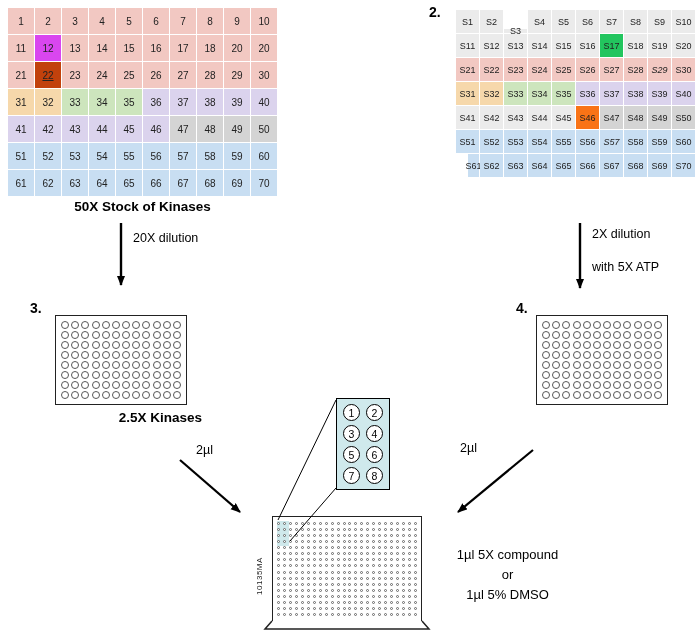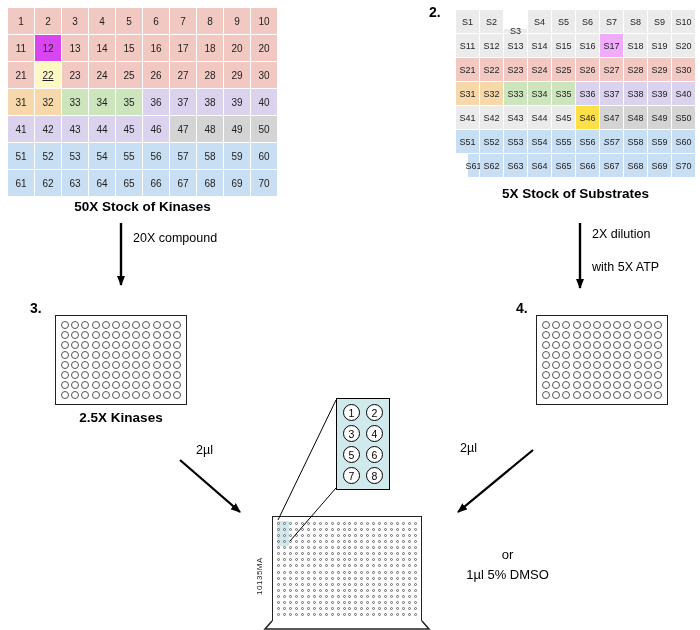--- a/index.html
+++ b/index.html
@@ -12,21 +12,21 @@
   #kinase-grid { left:8px; top:8px; grid-template-columns:repeat(10,26px); grid-auto-rows:26px; }
   #substrate-grid { left:456px; top:10px; grid-template-columns:repeat(10,23px); grid-auto-rows:23px; }
   .tube-cell { display:flex; align-items:center; justify-content:center; font-size:10px; color:#222; }
   #substrate-grid .tube-cell { font-size:9px; }
   .grid-label { position:absolute; text-align:center; font-weight:bold; font-size:13.5px; }
   .step-num { position:absolute; font-weight:bold; font-size:14px; }
   .ann { position:absolute; font-size:12.5px; white-space:nowrap; }
   .plate { position:absolute; border:1.5px solid #222; background:#fff; }
   .plate96 { width:132px; height:90px; display:grid; grid-template-columns:repeat(12,1fr); padding:4px; }
   .well96 { width:8px; height:8px; border:1px solid #555; border-radius:50%; background:#fff; margin:auto; }
-  .plate-label { position:absolute; text-align:center; font-weight:bold; font-size:13.5px; }
+  .plate-label { position:absolute; text-align:right; font-weight:bold; font-size:13.5px; }
   #assay-plate { left:272px; top:516px; width:150px; height:106px; }
   .cyan-region { position:absolute; left:4px; top:4px; width:12px; height:25px; background:#cfe9ec; }
   .wells384 { position:absolute; left:3px; top:3px; right:3px; bottom:3px;
     display:grid; grid-template-columns:repeat(24,1fr); grid-template-rows:repeat(16,1fr); }
   .well384 { width:3px; height:3px; border:1px solid #666; border-radius:50%; background:#fff; margin:auto; }
   #inset-box { position:absolute; left:336px; top:398px; width:54px; height:92px;
     background:#cfe9ec; border:1px solid #000; display:grid;
     grid-template-columns:repeat(2,1fr); padding:4px; gap:2px; }
   .inset-well { width:17px; height:17px; border:1px solid #000; border-radius:50%;
     background:#fff; display:flex; align-items:center; justify-content:center;
@@ -57,21 +57,21 @@
       <div class="tube-cell" style="background: #d946ef; text-align: right;">12</div>
       <div class="tube-cell" style="background: rgb(242, 200, 194);">13</div>
       <div class="tube-cell" style="background: rgb(242, 200, 194);">14</div>
       <div class="tube-cell" style="background: rgb(242, 200, 194);">15</div>
       <div class="tube-cell" style="background: rgb(242, 200, 194);">16</div>
       <div class="tube-cell" style="background: rgb(242, 200, 194);">17</div>
       <div class="tube-cell" style="background: rgb(242, 200, 194);">18</div>
       <div class="tube-cell" style="background: rgb(242, 200, 194);">20</div>
       <div class="tube-cell" style="background: rgb(242, 200, 194);">20</div>
       <div class="tube-cell" style="background: rgb(242, 200, 194);">21</div>
-      <div class="tube-cell" style="background: #fef9c3; text-decoration: underline;">22</div>
+      <div class="tube-cell" style="background: #c2410c; text-decoration: underline;">22</div>
       <div class="tube-cell" style="background: rgb(242, 200, 194);">23</div>
       <div class="tube-cell" style="background: rgb(242, 200, 194);">24</div>
       <div class="tube-cell" style="background: rgb(242, 200, 194);">25</div>
       <div class="tube-cell" style="background: rgb(242, 200, 194);">26</div>
       <div class="tube-cell" style="background: rgb(242, 200, 194);">27</div>
       <div class="tube-cell" style="background: rgb(242, 200, 194);">28</div>
       <div class="tube-cell" style="background: rgb(242, 200, 194);">29</div>
       <div class="tube-cell" style="background: rgb(242, 200, 194);">30</div>
       <div class="tube-cell" style="background: rgb(246, 216, 171);">31</div>
       <div class="tube-cell" style="background: rgb(246, 216, 171);">32</div>
@@ -127,50 +127,50 @@
       <div class="tube-cell" style="background: rgb(235, 235, 235);">S7</div>
       <div class="tube-cell" style="background: rgb(235, 235, 235);">S8</div>
       <div class="tube-cell" style="background: rgb(235, 235, 235);">S9</div>
       <div class="tube-cell" style="background: rgb(235, 235, 235);">S10</div>
       <div class="tube-cell" style="background: rgb(235, 235, 235);">S11</div>
       <div class="tube-cell" style="background: rgb(235, 235, 235);">S12</div>
       <div class="tube-cell" style="background: rgb(235, 235, 235);">S13</div>
       <div class="tube-cell" style="background: rgb(235, 235, 235);">S14</div>
       <div class="tube-cell" style="background: rgb(235, 235, 235);">S15</div>
       <div class="tube-cell" style="background: rgb(235, 235, 235);">S16</div>
-      <div class="tube-cell" style="background: #f0abfc;">S17</div>
+      <div class="tube-cell" style="background: #22c55e;">S17</div>
       <div class="tube-cell" style="background: rgb(235, 235, 235);">S18</div>
       <div class="tube-cell" style="background: rgb(235, 235, 235);">S19</div>
       <div class="tube-cell" style="background: rgb(235, 235, 235);">S20</div>
       <div class="tube-cell" style="background: rgb(242, 200, 194);">S21</div>
       <div class="tube-cell" style="background: rgb(242, 200, 194);">S22</div>
       <div class="tube-cell" style="background: rgb(242, 200, 194);">S23</div>
       <div class="tube-cell" style="background: rgb(242, 200, 194);">S24</div>
       <div class="tube-cell" style="background: rgb(242, 200, 194);">S25</div>
       <div class="tube-cell" style="background: rgb(242, 200, 194);">S26</div>
       <div class="tube-cell" style="background: rgb(242, 200, 194);">S27</div>
       <div class="tube-cell" style="background: rgb(242, 200, 194);">S28</div>
-      <div class="tube-cell" style="background: rgb(242, 200, 194);">S29</div>
+      <div class="tube-cell" style="background: rgb(242, 200, 194); font-style: italic;">S29</div>
       <div class="tube-cell" style="background: rgb(242, 200, 194);">S30</div>
       <div class="tube-cell" style="background: rgb(246, 216, 171);">S31</div>
       <div class="tube-cell" style="background: rgb(246, 216, 171);">S32</div>
       <div class="tube-cell" style="background: rgb(205, 229, 189);">S33</div>
       <div class="tube-cell" style="background: rgb(205, 229, 189);">S34</div>
       <div class="tube-cell" style="background: rgb(205, 229, 189);">S35</div>
       <div class="tube-cell" style="background: rgb(219, 211, 237);">S36</div>
       <div class="tube-cell" style="background: rgb(219, 211, 237);">S37</div>
       <div class="tube-cell" style="background: rgb(219, 211, 237);">S38</div>
       <div class="tube-cell" style="background: rgb(219, 211, 237);">S39</div>
       <div class="tube-cell" style="background: rgb(219, 211, 237);">S40</div>
       <div class="tube-cell" style="background: rgb(235, 235, 235);">S41</div>
       <div class="tube-cell" style="background: rgb(235, 235, 235);">S42</div>
       <div class="tube-cell" style="background: rgb(235, 235, 235);">S43</div>
       <div class="tube-cell" style="background: rgb(235, 235, 235);">S44</div>
       <div class="tube-cell" style="background: rgb(235, 235, 235);">S45</div>
-      <div class="tube-cell" style="background: #fde047;">S46</div>
+      <div class="tube-cell" style="background: #f97316;">S46</div>
       <div class="tube-cell" style="background: rgb(212, 212, 212);">S47</div>
       <div class="tube-cell" style="background: rgb(212, 212, 212);">S48</div>
       <div class="tube-cell" style="background: rgb(212, 212, 212);">S49</div>
       <div class="tube-cell" style="background: rgb(212, 212, 212);">S50</div>
       <div class="tube-cell" style="background: rgb(200, 222, 242);">S51</div>
       <div class="tube-cell" style="background: rgb(200, 222, 242);">S52</div>
       <div class="tube-cell" style="background: rgb(200, 222, 242);">S53</div>
       <div class="tube-cell" style="background: rgb(200, 222, 242);">S54</div>
       <div class="tube-cell" style="background: rgb(200, 222, 242);">S55</div>
       <div class="tube-cell" style="background: rgb(200, 222, 242);">S56</div>
@@ -182,23 +182,22 @@
       <div class="tube-cell" style="background: rgb(200, 222, 242);">S62</div>
       <div class="tube-cell" style="background: rgb(200, 222, 242);">S63</div>
       <div class="tube-cell" style="background: rgb(200, 222, 242);">S64</div>
       <div class="tube-cell" style="background: rgb(200, 222, 242);">S65</div>
       <div class="tube-cell" style="background: rgb(200, 222, 242);">S66</div>
       <div class="tube-cell" style="background: rgb(200, 222, 242);">S67</div>
       <div class="tube-cell" style="background: rgb(200, 222, 242);">S68</div>
       <div class="tube-cell" style="background: rgb(200, 222, 242);">S69</div>
       <div class="tube-cell" style="background: rgb(200, 222, 242);">S70</div>
     </div>
-  <div class="grid-label" style="left:456px; top:186px; width:239px;">5X Stock of Substrates</div>
-
-  <div class="ann" style="left:133px; top:231px;">20X compound</div>
+
+  <div class="ann" style="left:133px; top:231px;">20X dilution</div>
   <div class="ann" style="left:592px; top:227px;">2X dilution</div>
   <div class="ann" style="left:592px; top:244px;margin-top:16px;">with 5X ATP</div>
 
   <div class="step-num" style="left:30px; top:300px;">3.</div>
   <div class="plate plate96" id="kinase-plate" style="left:55px; top:315px;">
       <div class="well96"></div>
       <div class="well96"></div>
       <div class="well96"></div>
       <div class="well96"></div>
       <div class="well96"></div>
@@ -795,20 +794,21 @@
         <div class="well384"></div>
         <div class="well384"></div>
         <div class="well384"></div>
         <div class="well384"></div>
         <div class="well384"></div>
       </div>
   </div>
   <div class="side-label">10135MA</div>
 
   <div class="compound-text">
+    <div>1µl 5X compound</div>
     <div>or</div>
     <div>1µl 5% DMSO</div>
   </div>
 
   <svg id="connector-layer" width="700" height="630">
     <defs>
       <marker id="ah" markerWidth="11" markerHeight="10" refX="9" refY="4" orient="auto" markerUnits="userSpaceOnUse">
         <path d="M0,0 L10,4 L0,8 z" fill="#000"></path>
       </marker>
     </defs>

